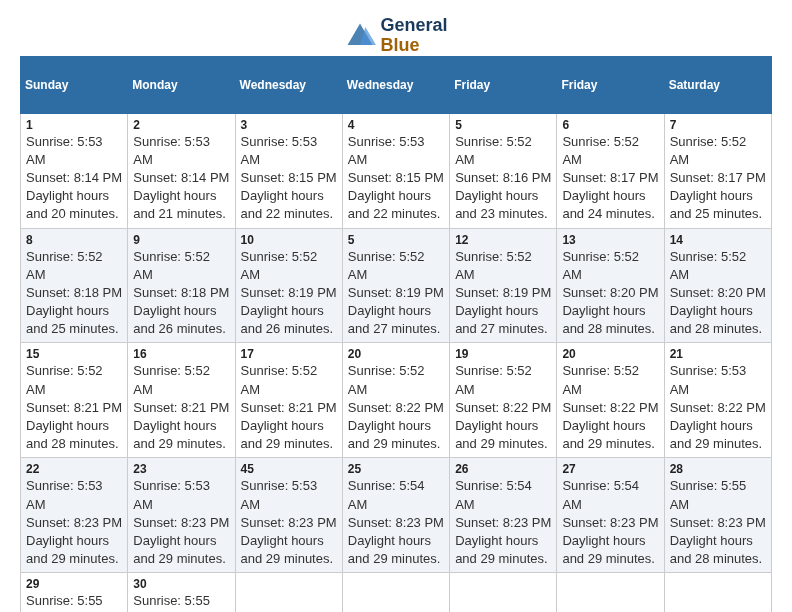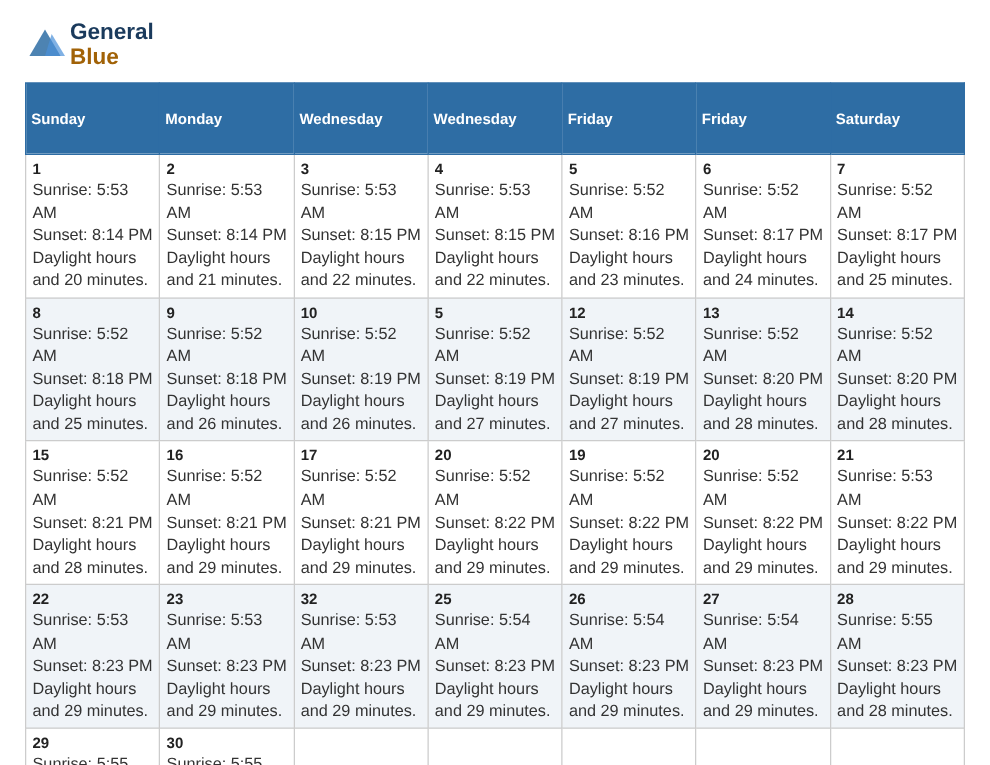--- a/index.html
+++ b/index.html
@@ -14,21 +14,21 @@
       width: 792px;
       height: 612px;
       padding: 16px 20px 10px 20px;
       display: flex;
       flex-direction: column;
     }
     .header {
       display: flex;
       justify-content: space-between;
       align-items: center;
-      margin-bottom: 10px;
+      flex-direction: column;
     }
     .logo {
       display: flex;
       align-items: center;
     }
     .logo-text {
       font-size: 18px;
       font-weight: bold;
       color: #1a3a5c;
       line-height: 1.1;
@@ -336,21 +336,21 @@
           <td>
         <span class="day-num">23</span>
         <div class="day-info">
           Sunrise: 5:53 AM<br>
           Sunset: 8:23 PM<br>
           Daylight hours<br>
           and 29 minutes.
         </div>
       </td>
           <td>
-        <span class="day-num">32</span>
+        <span class="day-num">45</span>
         <div class="day-info">
           Sunrise: 5:53 AM<br>
           Sunset: 8:23 PM<br>
           Daylight hours<br>
           and 29 minutes.
         </div>
       </td>
           <td>
         <span class="day-num">25</span>
         <div class="day-info">

